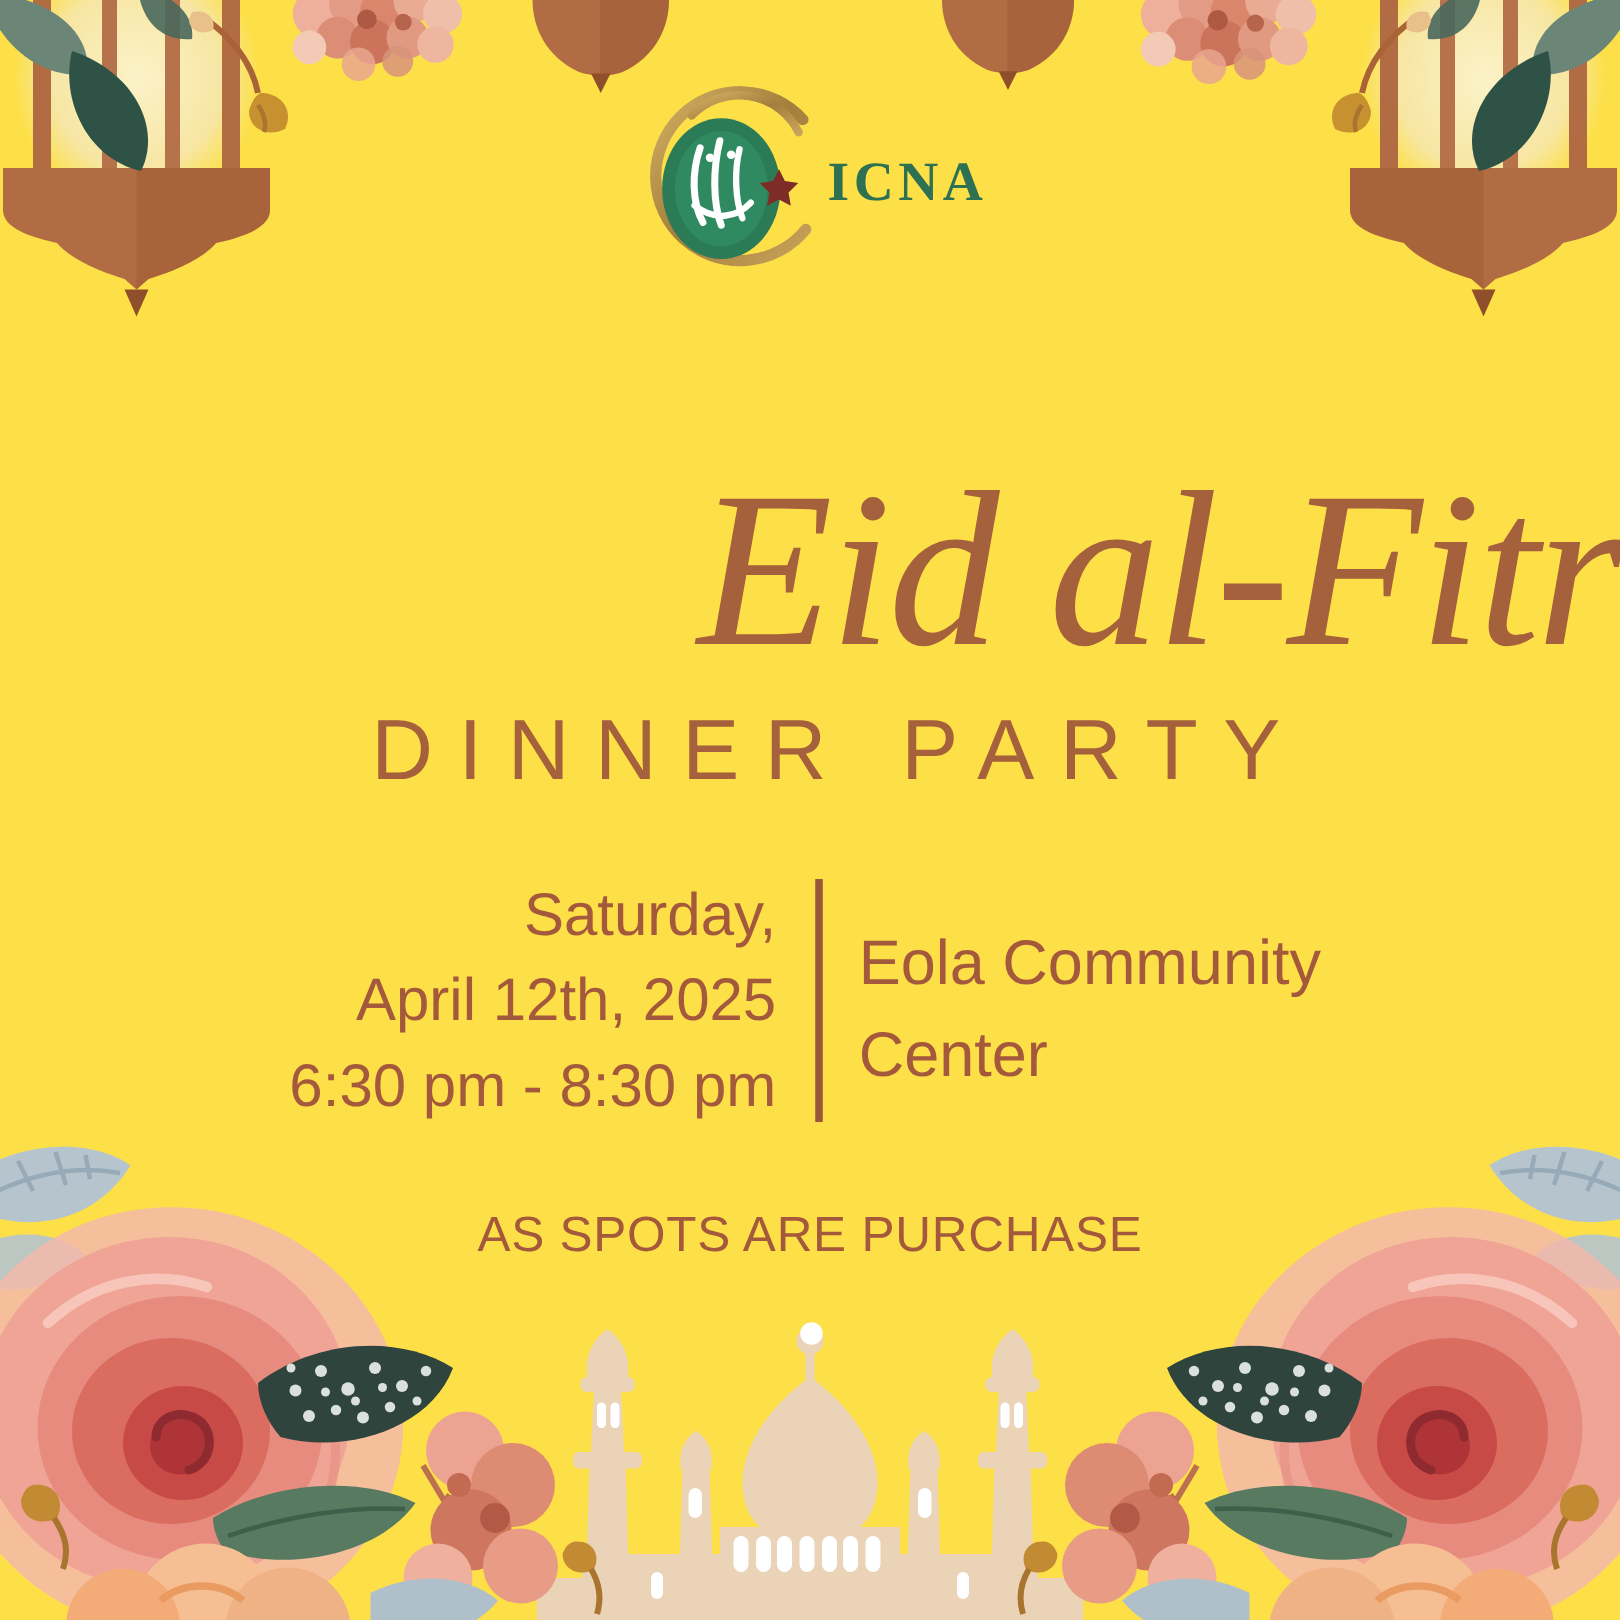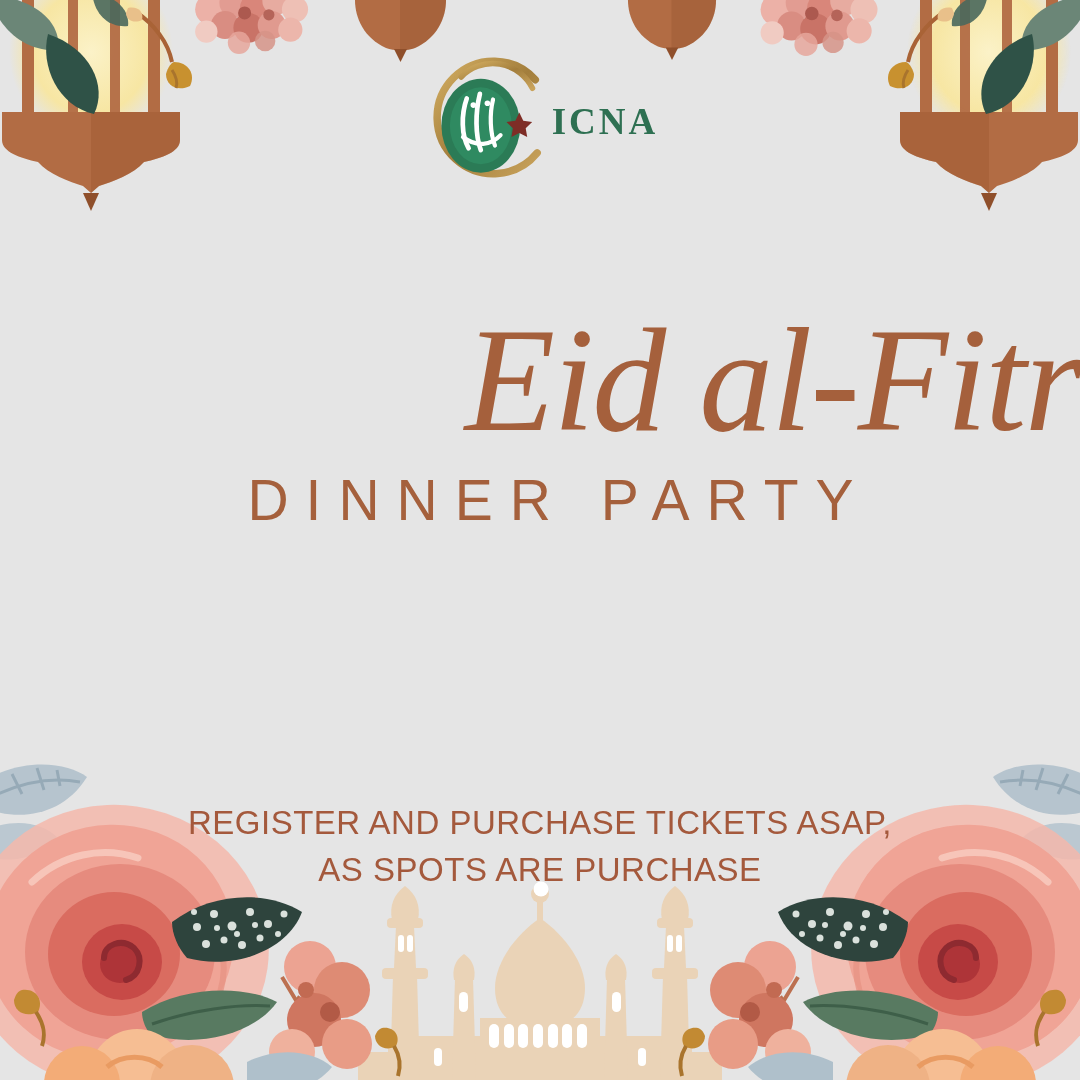--- a/index.html
+++ b/index.html
@@ -1,18 +1,18 @@
 <!DOCTYPE html>
 <html><head>
 <meta charset="utf-8">
 <style>
   html,body{margin:0;padding:0;background:#888;}
   #canvas{
     position:relative;width:1080px;height:1080px;margin:0 auto;
-    background:#e5e5e5;overflow:hidden;
+    background:#fde047;overflow:hidden;
     font-family:"Liberation Sans",sans-serif;
   }
   .abs{position:absolute;}
   .mirror{transform:scaleX(-1);}
   
   .logo{top:56px;left:50%;transform:translateX(-50%);display:flex;align-items:center;gap:8px;}
   .logo-text{display:flex;flex-direction:column;line-height:1.02;font-family:"Liberation Serif",serif;}
   .logo-line1{font-size:37px;letter-spacing:3px;color:#2E7052;font-weight:bold;}
   .logo-line2{font-size:37px;letter-spacing:2px;color:#1C5B40;font-weight:bold;}
   
@@ -183,23 +183,34 @@
     </span>
     <span class="logo-text">
       <span class="logo-line1">ICNA</span>
     </span>
   </div>
 
 
   <div class="abs script-title">Eid al-Fitr</div>
   <div class="abs subtitle">DINNER PARTY</div>
 
+  <div class="abs details">
+    <div class="date-col">
+      <div>Saturday,</div>
+      <div>April 12th, 2025</div>
+      <div>6:30 pm - 8:30 pm</div>
+    </div>
+    <div class="v-divider"></div>
+    <div class="venue-col">
+      <div>Eola Community</div>
+      <div>Center</div>
+    </div>
+  </div>
 
   <div class="abs cta">
-    <div>REGISTER AND PURCHASE TICKETS ASAP,</div>
     <div>AS SPOTS ARE PURCHASE</div>
   </div>
 
   <div class="abs mosque">
     <svg viewBox="0 0 420 200" width="420" height="200">
       <g fill="#EAD3B7">
         <rect x="28" y="172" width="364" height="28"></rect>
         <rect x="58" y="156" width="304" height="44"></rect>
         <rect x="150" y="138" width="120" height="62"></rect>
         <path d="M210,38 C184,56 165,84 165,108 C165,124 171,134 179,140 L241,140 C249,134 255,124 255,108 C255,84 236,56 210,38 Z"></path>

